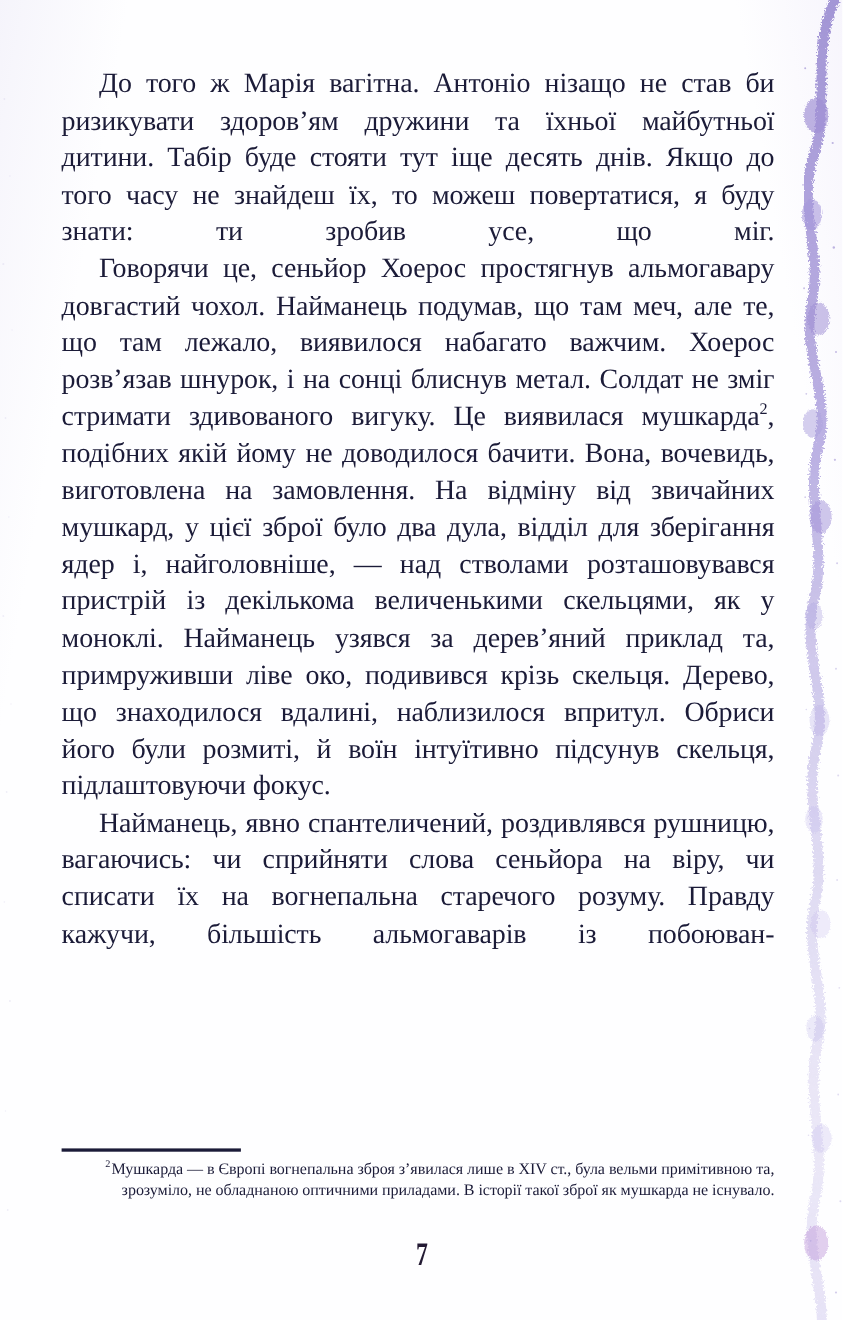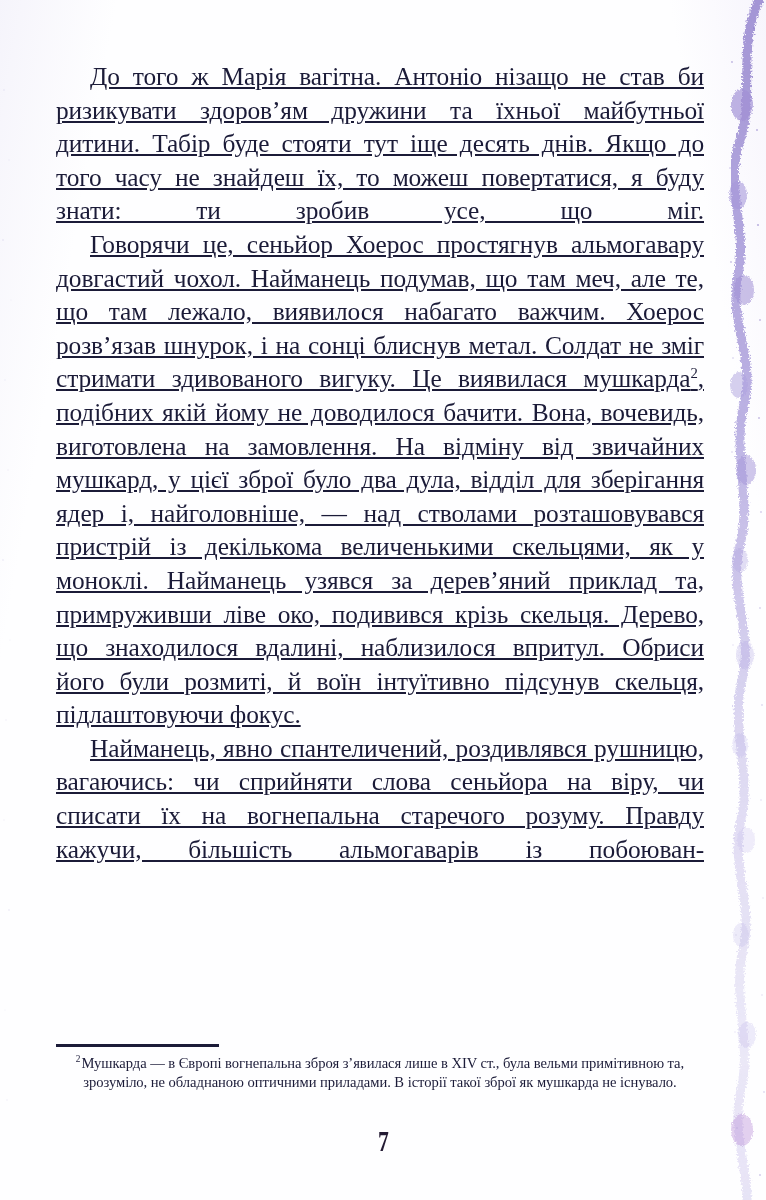--- a/index.html
+++ b/index.html
@@ -61,21 +61,20 @@
     margin: 0;
     text-align: justify;
     text-justify: inter-word;
     text-indent: 34px;
     font-size: 25.4px;
     line-height: 33.6px;
     color: #1b1b38;
     letter-spacing: -0.1px;
     word-spacing: 0.2px;
     hyphens: manual;
-    text-decoration: underline;
     -webkit-hyphens: manual;
   }
   p.body-par.last-line-full {
     text-align-last: justify;
   }
   p.body-par.ragged-last {
     text-align-last: left;
   }
 
   sup.fn-ref {
@@ -97,21 +96,21 @@
     height: 2.6px;
     background: #1b1b38;
     margin: 0 0 7px 0;
     border: 0;
   }
   .footnote-text {
     margin: 0;
     font-size: 14.6px;
     line-height: 19.6px;
     color: #1b1b38;
-    text-align: center;
+    text-align: right;
     letter-spacing: -0.05px;
   }
   .footnote-text sup.fn-marker {
     font-size: 0.64em;
     vertical-align: super;
     line-height: 0;
     margin-right: 1px;
   }
 
   

